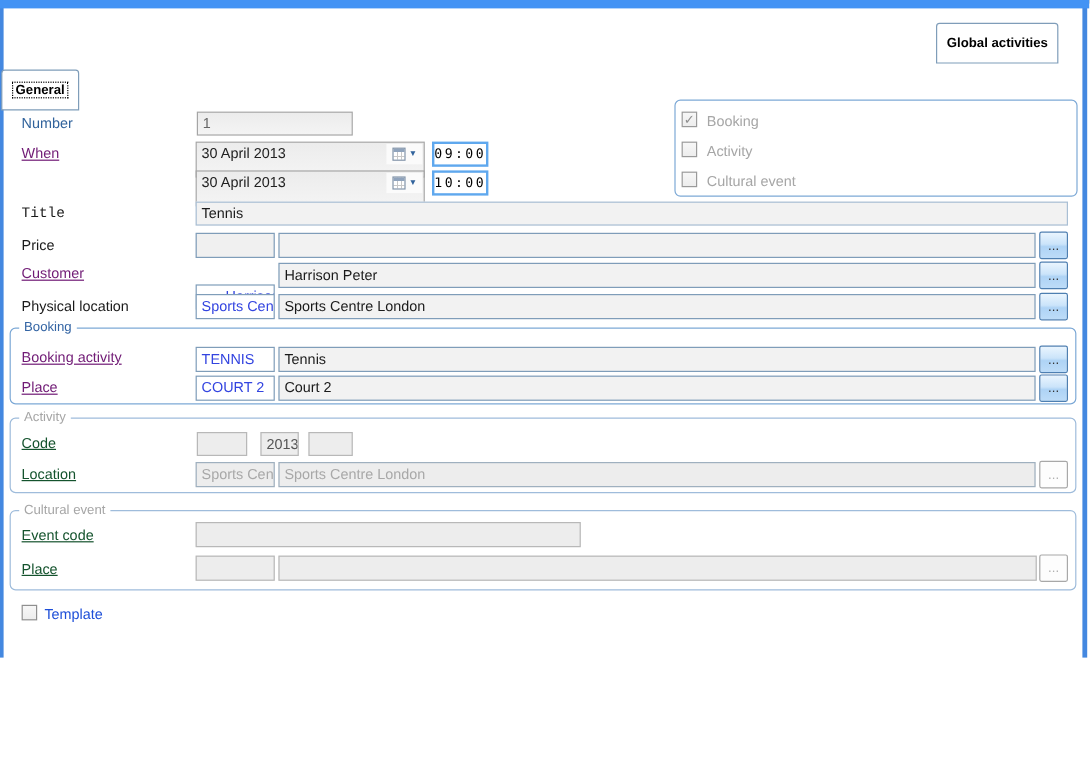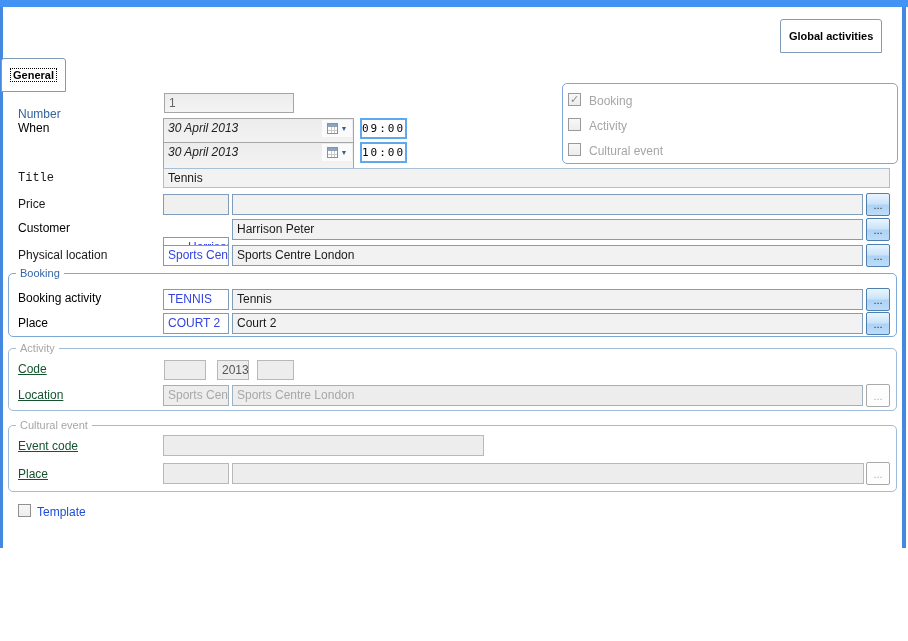--- a/index.html
+++ b/index.html
@@ -22,31 +22,31 @@
   
   .body {
     position:absolute; left:0; top:81; width:906px; height:548px; background:#fff;
     border-left:3px solid #4488e0; border-right:4px solid #4488e0;
   }
   .bottom-line { position:absolute; left:0; top:629; width:908px; height:1px; background:#d0d0d0; }
   .bottom-bar { position:absolute; left:0; top:634; width:908px; height:7px; background:#4393f4; }
   
   .lbl { position:absolute; left:18px; height:14px; white-space:nowrap; }
   .lbl.blue { color:#31639c; }
-  .lbl.red { color:#000000; }
+  .lbl.red { color:#701a75; text-decoration:underline; }
   .lbl.dis { color:#14532d; text-decoration:underline; }
   
   .fld { position:absolute; height:21px; border:1px solid #7f9db9; background:#f2f2f2;
          padding:2px 4px; overflow:hidden; white-space:nowrap; }
   .fld.grey { border-color:#a5a5a5; background:linear-gradient(#ececec,#f4f4f4); color:#666; }
   .fld.code { background:#fff; color:#3344e0; }
   .fld.dis  { border-color:#b8b8b8; background:#ededed; color:#a8a8a8; }
   .fld.dis-code { border-color:#9fb0bf; background:#ededed; color:#a8a8a8; }
   
-  .datefld { position:absolute; height:30px; border:1px solid #a5a5a5; background:linear-gradient(#ececec,#f4f4f4);font-style:italic; }
+  .datefld { position:absolute; height:30px; border:1px solid #a5a5a5; background:linear-gradient(#ececec,#f4f4f4); }
   .datefld .txt { position:absolute; left:4px; top:2px; color:#222; }
   .date-btn { position:absolute; right:1px; top:1px; width:30px; height:17px; background:#fbfbfb;
               display:flex; align-items:center; justify-content:center; gap:3px; cursor:default; }
   .cal { width:11px; height:11px; border:1px solid #8193a8; background:
          linear-gradient(#8fa3bc 0 3px, transparent 3px),
          linear-gradient(90deg, transparent 3px, #c8c8c8 3px 4px, transparent 4px 6px, #c8c8c8 6px 7px, transparent 7px),
          linear-gradient(transparent 6px, #c8c8c8 6px 7px, transparent 7px), #fff; }
   .arr { font-size:7px; color:#31639c; line-height:1; }
   .timefld { position:absolute; height:21px; border:2px solid #5fa8ee; background:#fff; color:#000;
              font-family:"DejaVu Sans Mono","Liberation Mono",monospace; font-size:11px; letter-spacing:2px;
@@ -168,21 +168,21 @@
         <span>Logging</span>
       </div>
     <div class="tab itab">
         <span>Info</span>
       </div>
   </div>
 
   <div class="darkbar"></div>
   <div class="body"></div>
 
-  <div class="lbl blue" style="top:107px;">Number</div>
+  <div class="lbl blue" style="top:96px;">Number</div>
   <div class="fld grey" style="left:164px; top:93px; width:130px; height:20px;">1</div>
 
   <div class="lbl red" style="top:121px;">When</div>
   <div class="datefld" style="left:163px; top:118px; width:191px;">
     <span class="txt">30 April 2013</span>
     <span class="date-btn">
       <span class="cal"></span>
       <span class="arr">▼</span>
     </span>
   </div>

